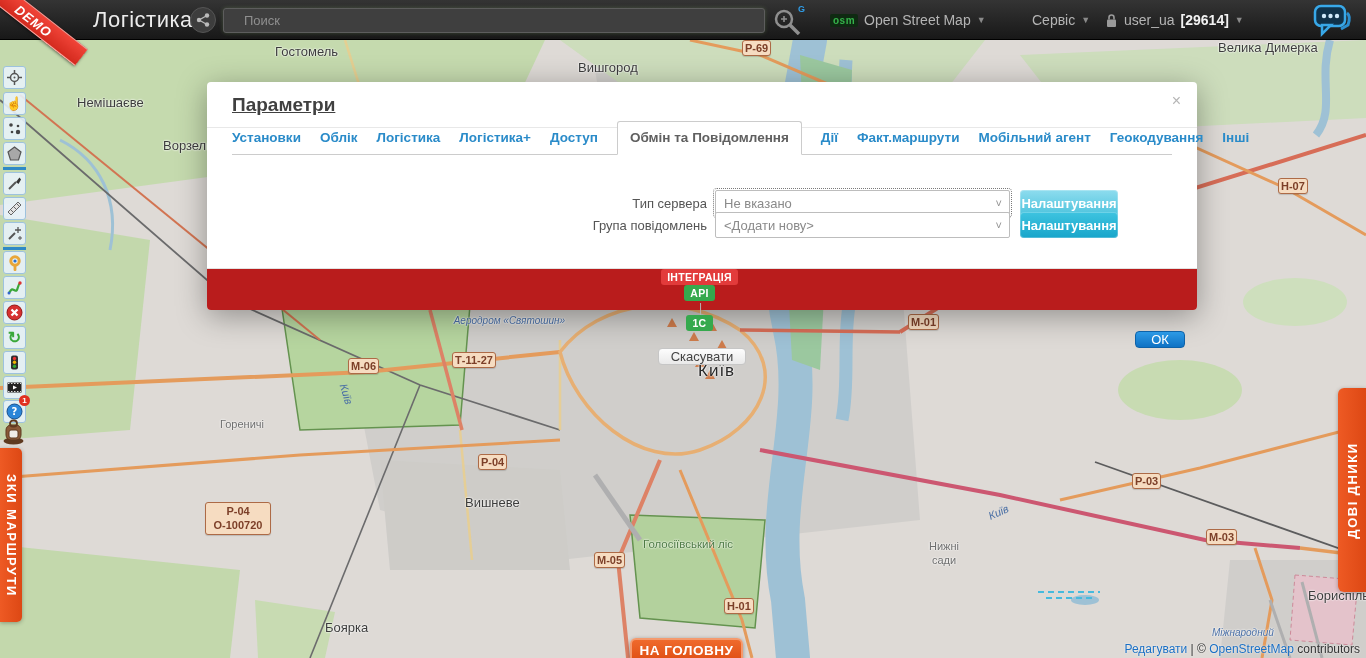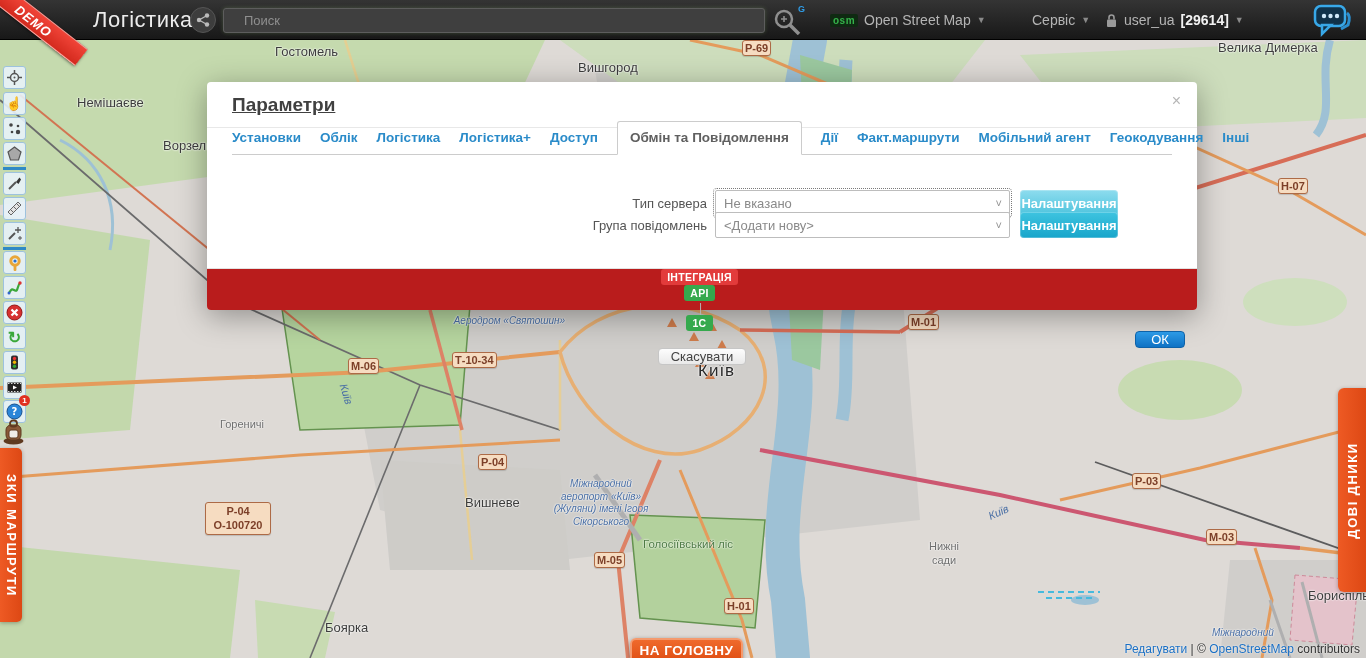--- a/index.html
+++ b/index.html
@@ -182,33 +182,32 @@
 
   <div class="mlabel" style="left:275px;top:4px">Гостомель</div>
   <div class="mlabel" style="left:578px;top:20px">Вишгород</div>
   <div class="mlabel" style="left:1218px;top:0px">Велика Димерка</div>
   <div class="mlabel" style="left:77px;top:55px">Немішаєве</div>
   <div class="mlabel" style="left:163px;top:98px">Ворзель</div>
   <div class="mlabel blue wrap" style="left:452px;top:275px;width:115px">Аеродром «Святошин»</div>
   <div class="mlabel city" style="left:698px;top:321px">Київ</div>
   <div class="mlabel small" style="left:220px;top:378px">Гореничі</div>
   <div class="mlabel" style="left:465px;top:455px">Вишневе</div>
-  <div class="mlabel blue wrap" style="left:550px;top:438px;width:102px">Міжнародний аеропорт «Київ» (Жуляни) імені Ігоря Сікорського</div>
   <div class="mlabel green wrap" style="left:640px;top:497px;width:96px">Голосіївський ліс</div>
   <div class="mlabel small wrap" style="left:920px;top:500px;width:48px">Нижні сади</div>
   <div class="mlabel" style="left:1308px;top:548px">Бориспіль</div>
   <div class="mlabel" style="left:325px;top:580px">Боярка</div>
   <div class="mlabel blue" style="left:1212px;top:587px">Міжнародний</div>
   <div class="river-label" style="left:988px;top:466px;transform:rotate(-24deg)">Київ</div>
   <div class="river-label" style="left:336px;top:348px;transform:rotate(72deg)">Київ</div>
 
   <div class="road-badge" style="left:742px;top:0px">Р-69</div>
   <div class="road-badge" style="left:1278px;top:138px">Н-07</div>
   <div class="road-badge" style="left:348px;top:318px">М-06</div>
-  <div class="road-badge" style="left:452px;top:312px">Т-10-34</div>
+  <div class="road-badge" style="left:452px;top:312px">Т-11-27</div>
   <div class="road-badge" style="left:908px;top:274px">М-01</div>
   <div class="road-badge" style="left:478px;top:414px">Р-04</div>
   <div class="road-badge two" style="left:205px;top:462px">Р-04 О-100720</div>
   <div class="road-badge" style="left:594px;top:512px">М-05</div>
   <div class="road-badge" style="left:1132px;top:433px">Р-03</div>
   <div class="road-badge" style="left:1206px;top:489px">М-03</div>
   <div class="road-badge" style="left:724px;top:558px">Н-01</div>
 
   <div class="home-btn">НА ГОЛОВНУ</div>
   <div class="attribution"><a>Редагувати</a><span> | </span><span>© </span><a>OpenStreetMap</a><span> contributors</span></div>

